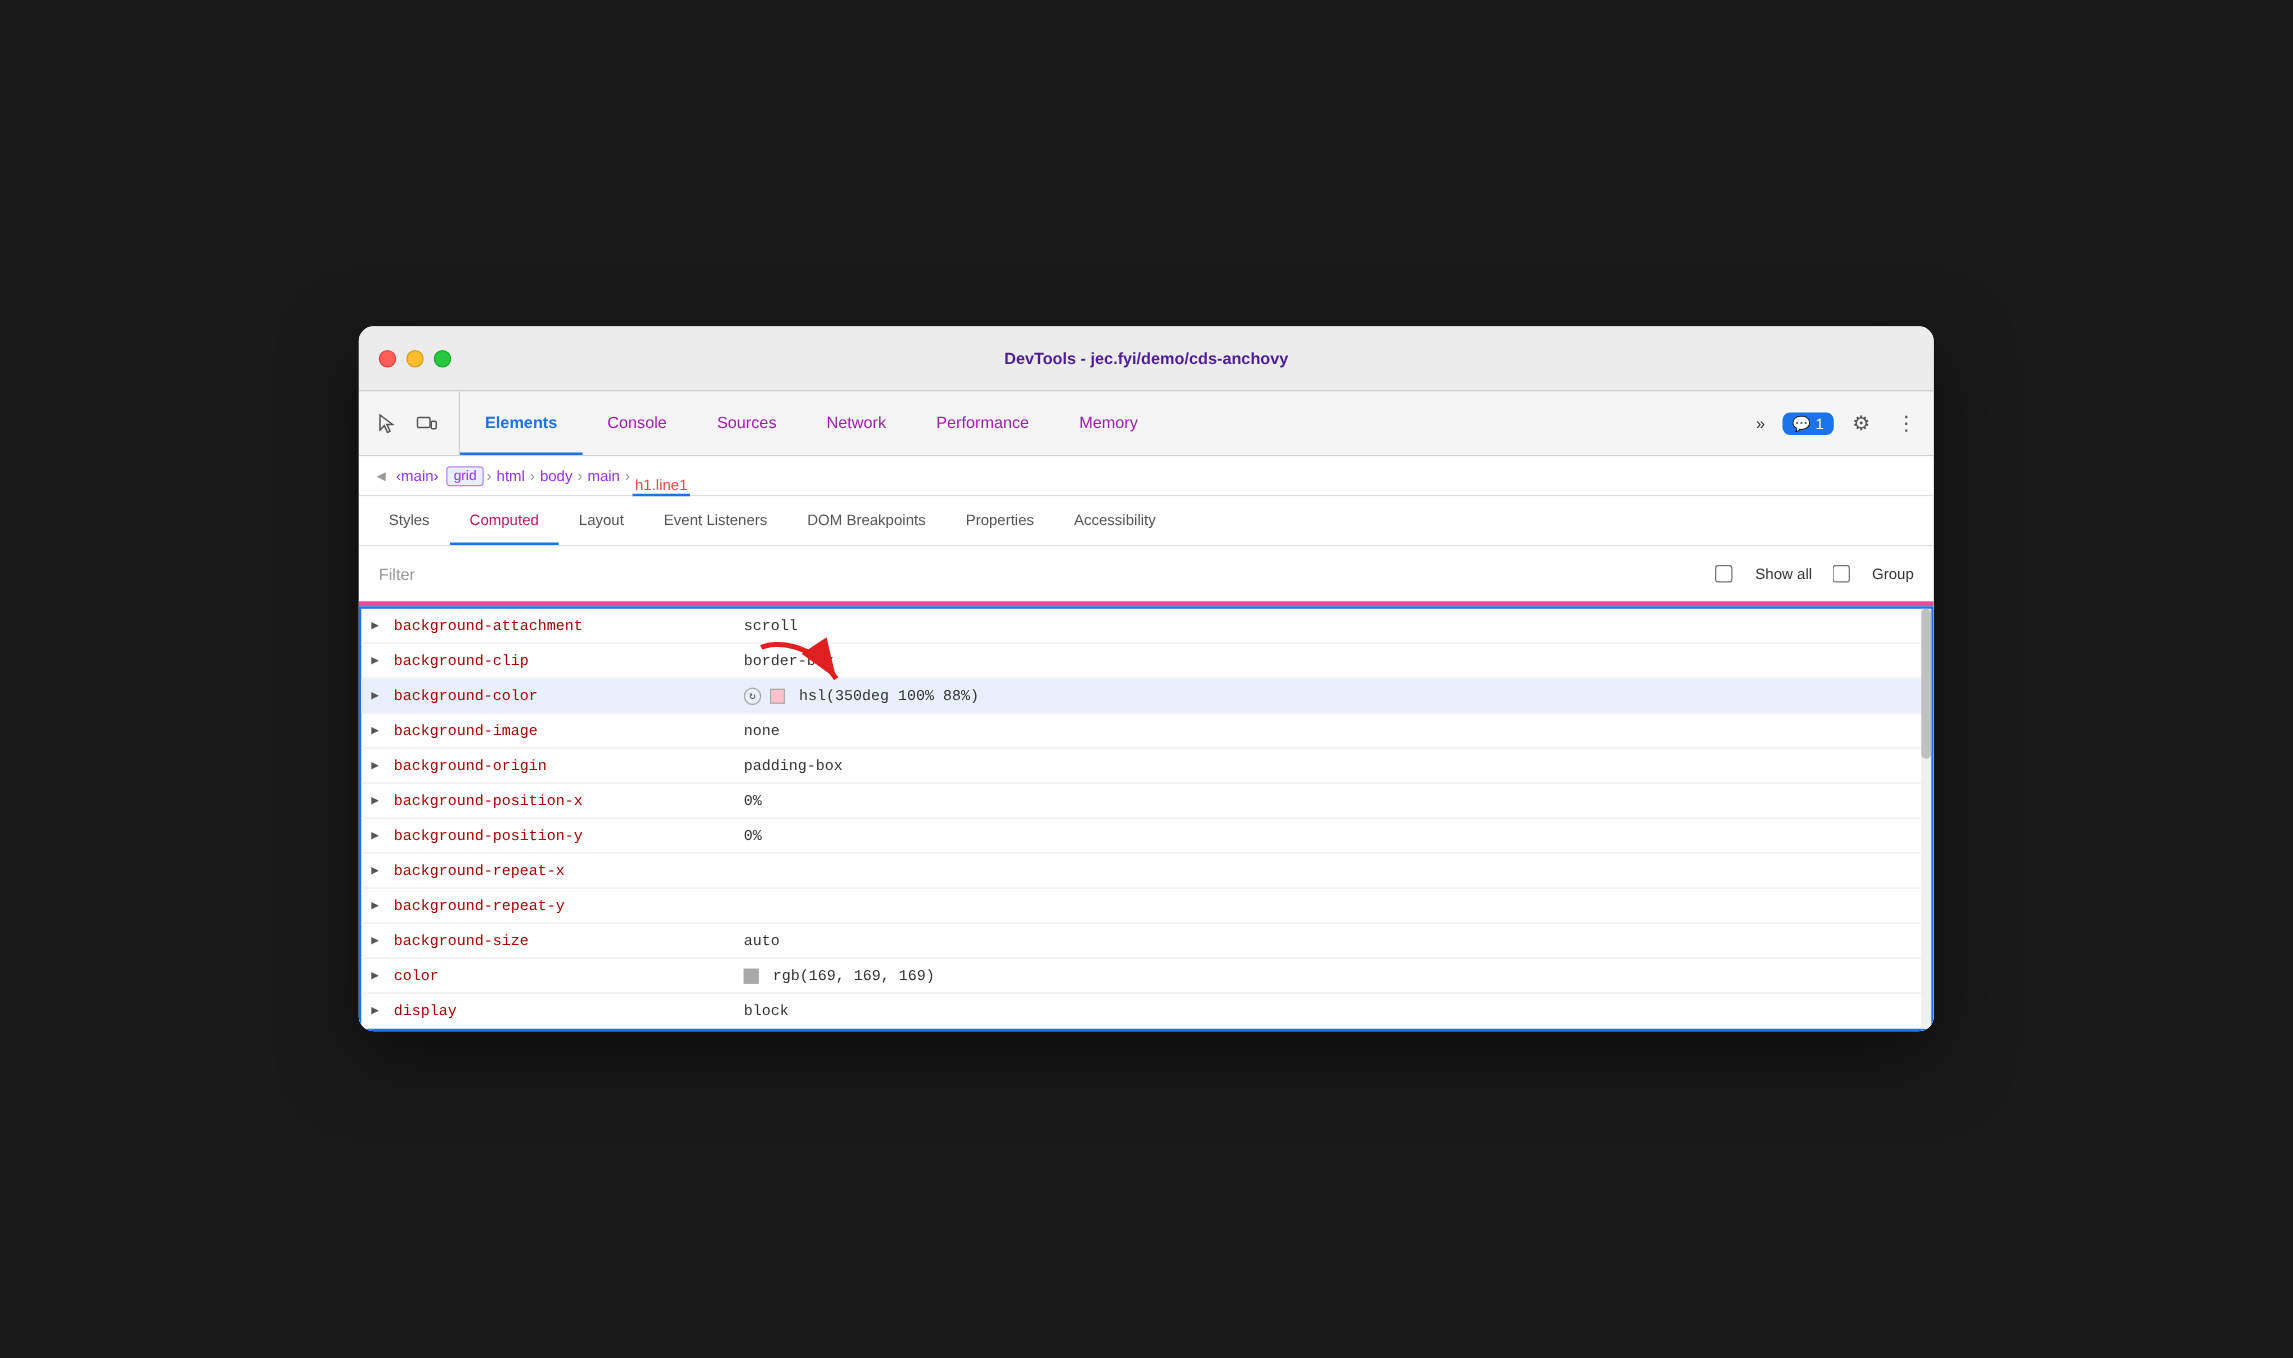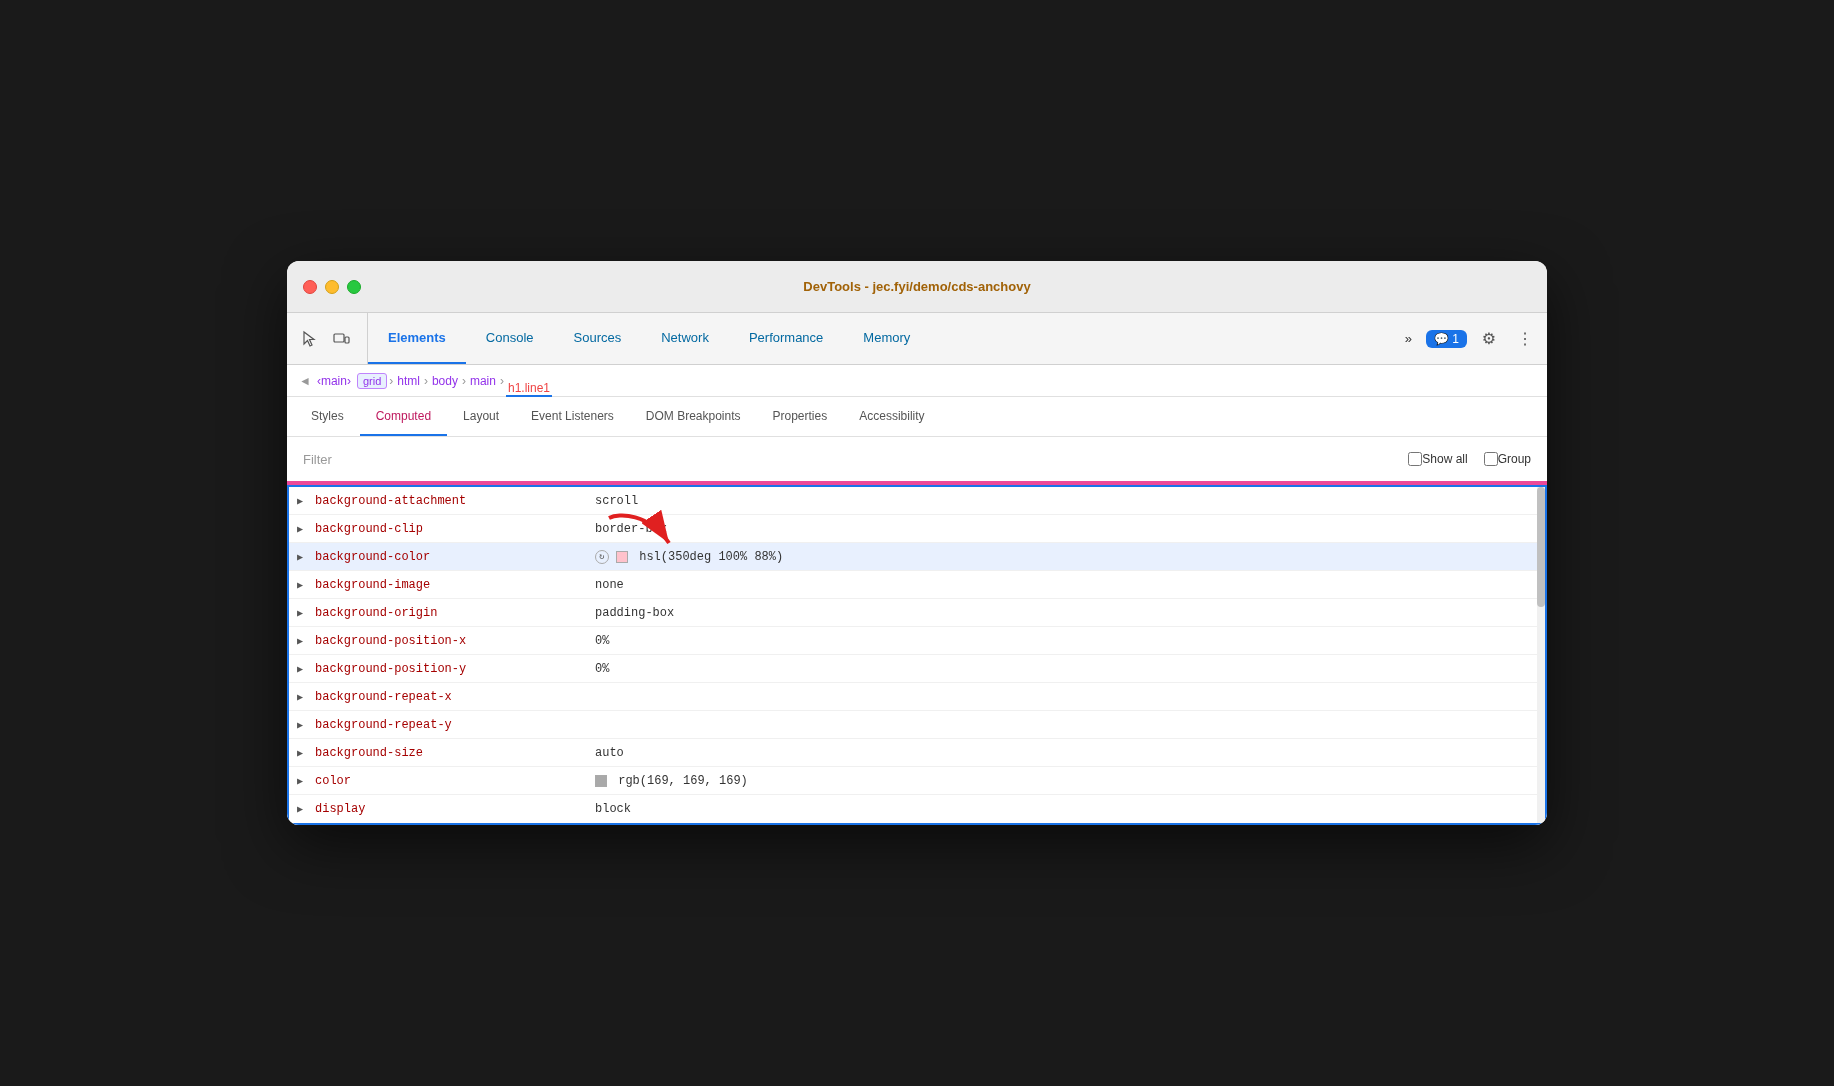--- a/index.html
+++ b/index.html
@@ -46,21 +46,21 @@
       border-radius: 50%;
     }
 
     .traffic-light.red { background: #ff5f57; border: 1px solid #e0443e; }
     .traffic-light.yellow { background: #febc2e; border: 1px solid #d4a017; }
     .traffic-light.green { background: #28c840; border: 1px solid #1aab29; }
 
     .titlebar-title {
       font-size: 13px;
       font-weight: 600;
-      color: #a16207;
+      color: #4c1d95;
     }
 
     
     .tabbar {
       background: #f5f5f5;
       border-bottom: 1px solid #d0d0d0;
       display: flex;
       align-items: stretch;
       height: 52px;
       padding: 0 8px;
@@ -90,21 +90,21 @@
       display: flex;
       align-items: stretch;
       flex: 1;
     }
 
     .tab {
       padding: 0 20px;
       display: flex;
       align-items: center;
       font-size: 13px;
-      color: #0369a1;
+      color: #a21caf;
       cursor: pointer;
       border-bottom: 2px solid transparent;
       white-space: nowrap;
     }
 
     .tab.active {
       color: #1a73e8;
       border-bottom: 2px solid #1a73e8;
       font-weight: 700;
     }
@@ -232,21 +232,21 @@
 
     .filter-right {
       display: flex;
       align-items: center;
       gap: 16px;
     }
 
     .checkbox-label {
       display: flex;
       align-items: flex-start;
-      gap: 0;
+      gap: 18px;
       font-size: 12px;
       color: #333;
       cursor: pointer;
     }
 
     .checkbox-label input[type="checkbox"] {
       width: 14px;
       height: 14px;
     }
 

